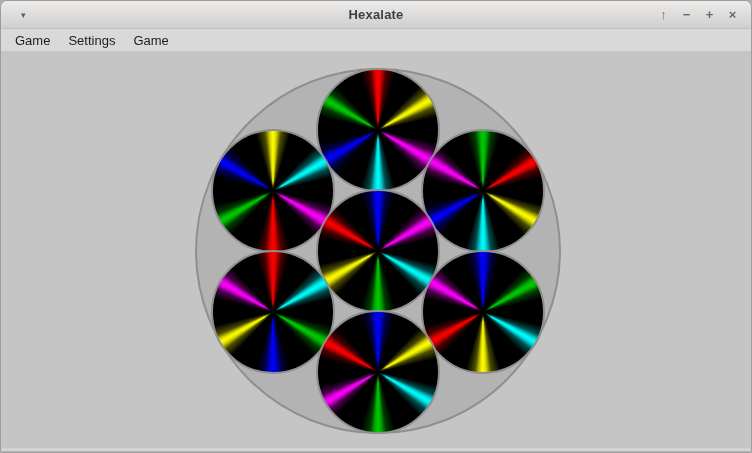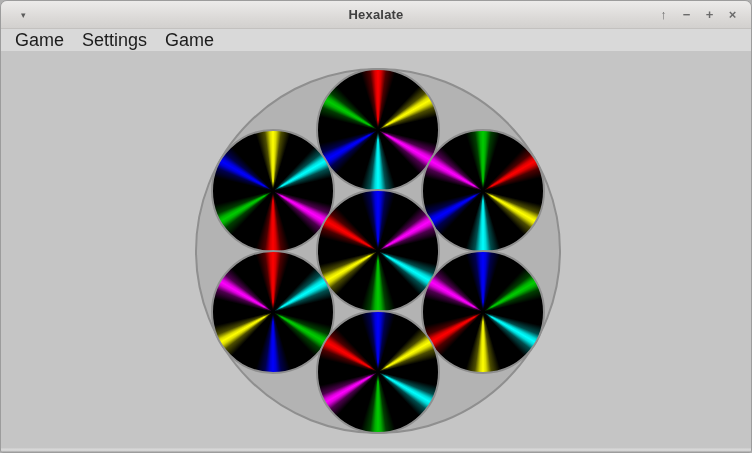--- a/index.html
+++ b/index.html
@@ -35,21 +35,21 @@
     width:15px; height:100%; display:flex; align-items:center; justify-content:center;
     color:#6b6b6b; font-size:13px; font-weight:bold; line-height:1; cursor:default;
   }
 
   
   .menubar {
     flex:0 0 22px; height:22px; background:#d9d9d9;
     display:flex; align-items:center; padding-left:5px;
   }
   .menu-item {
-    font-size:18px; color:#1c1c1c; padding:2px 9px; border-radius:2px; cursor:default;
+    font-size:13px; color:#1c1c1c; padding:2px 9px; border-radius:2px; cursor:default;
   }
 
   
   .canvas { flex:1 1 auto; position:relative; background:#c5c5c5; overflow:hidden; }
   .big-circle {
     position:absolute; border-radius:50%;
     background:#b3b3b3; border:2px solid #8f8f8f; box-sizing:border-box;
   }
   .disc {
     position:absolute; border-radius:50%; box-sizing:border-box;

